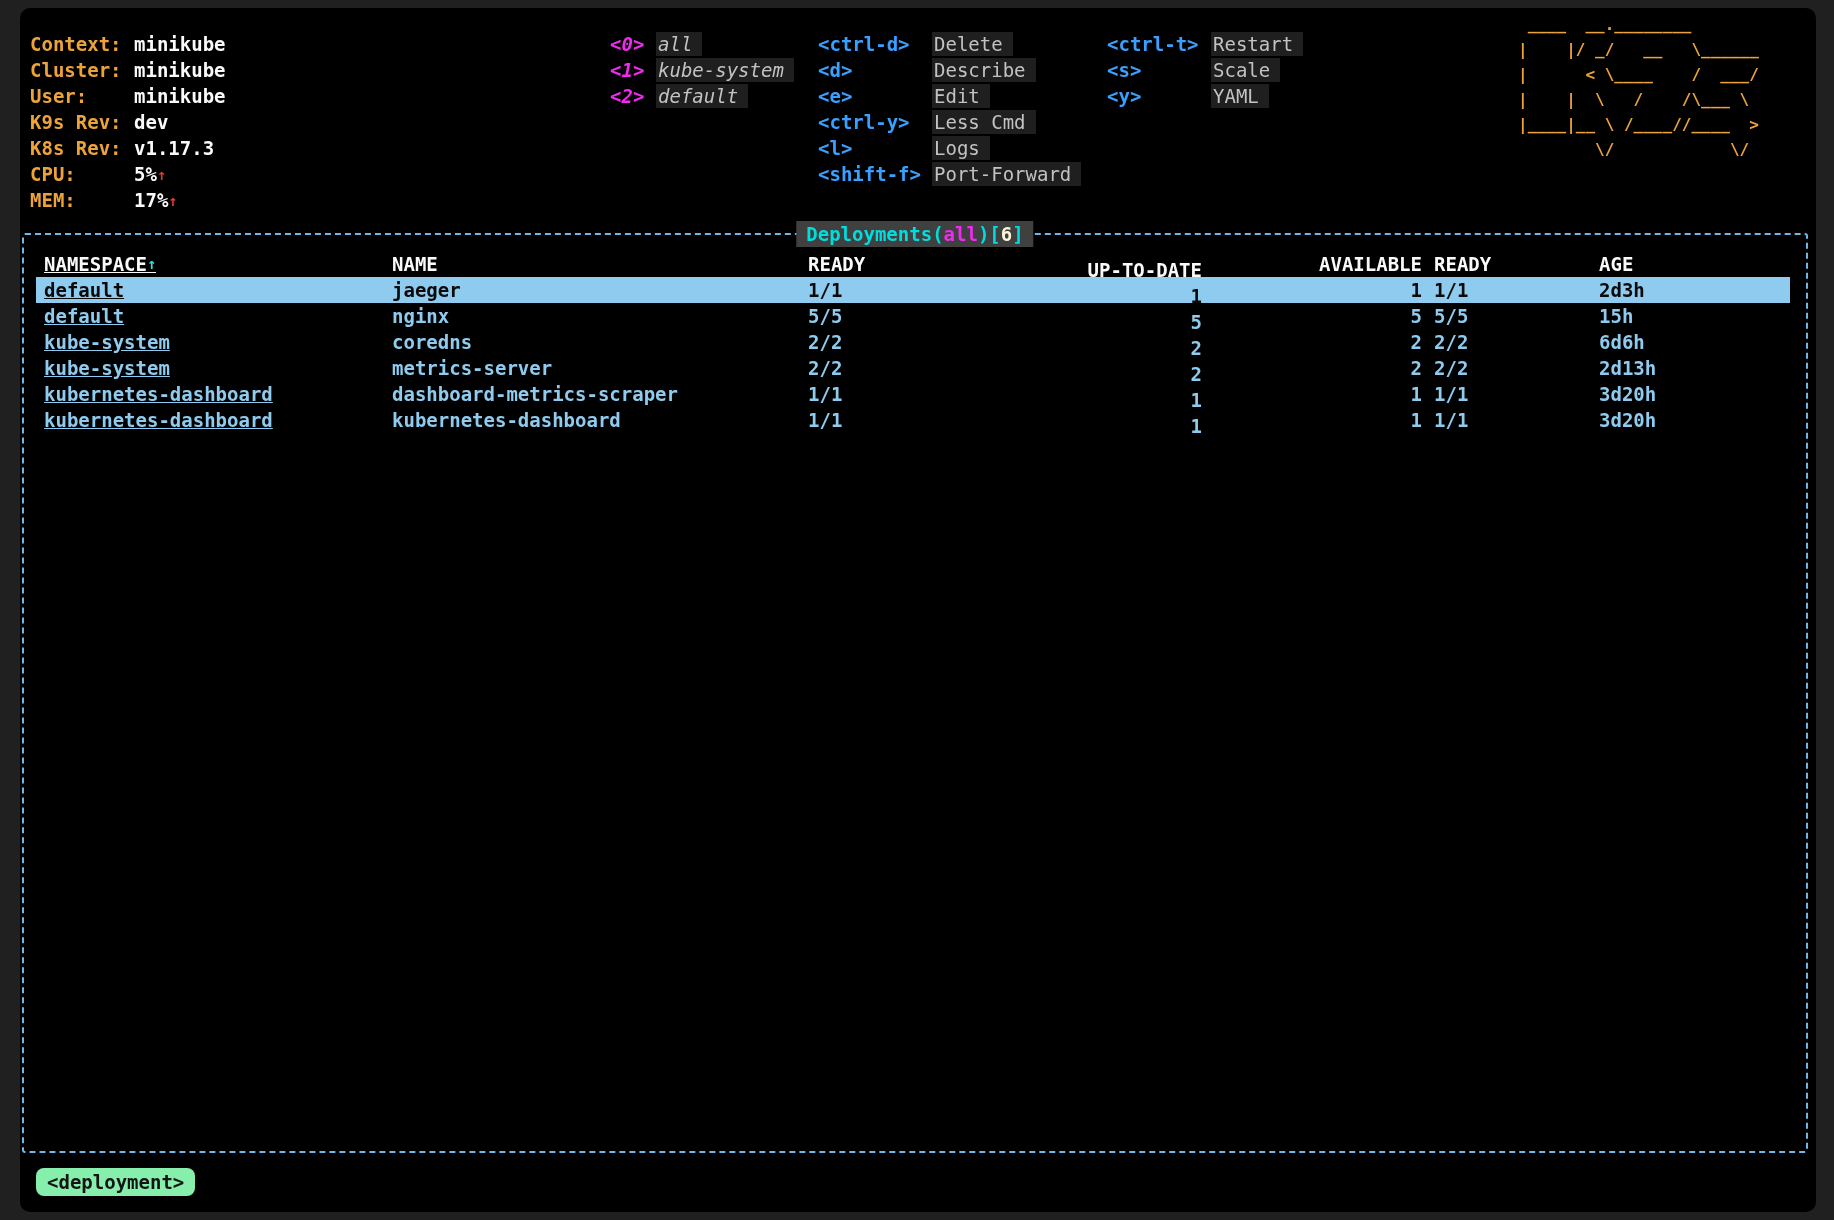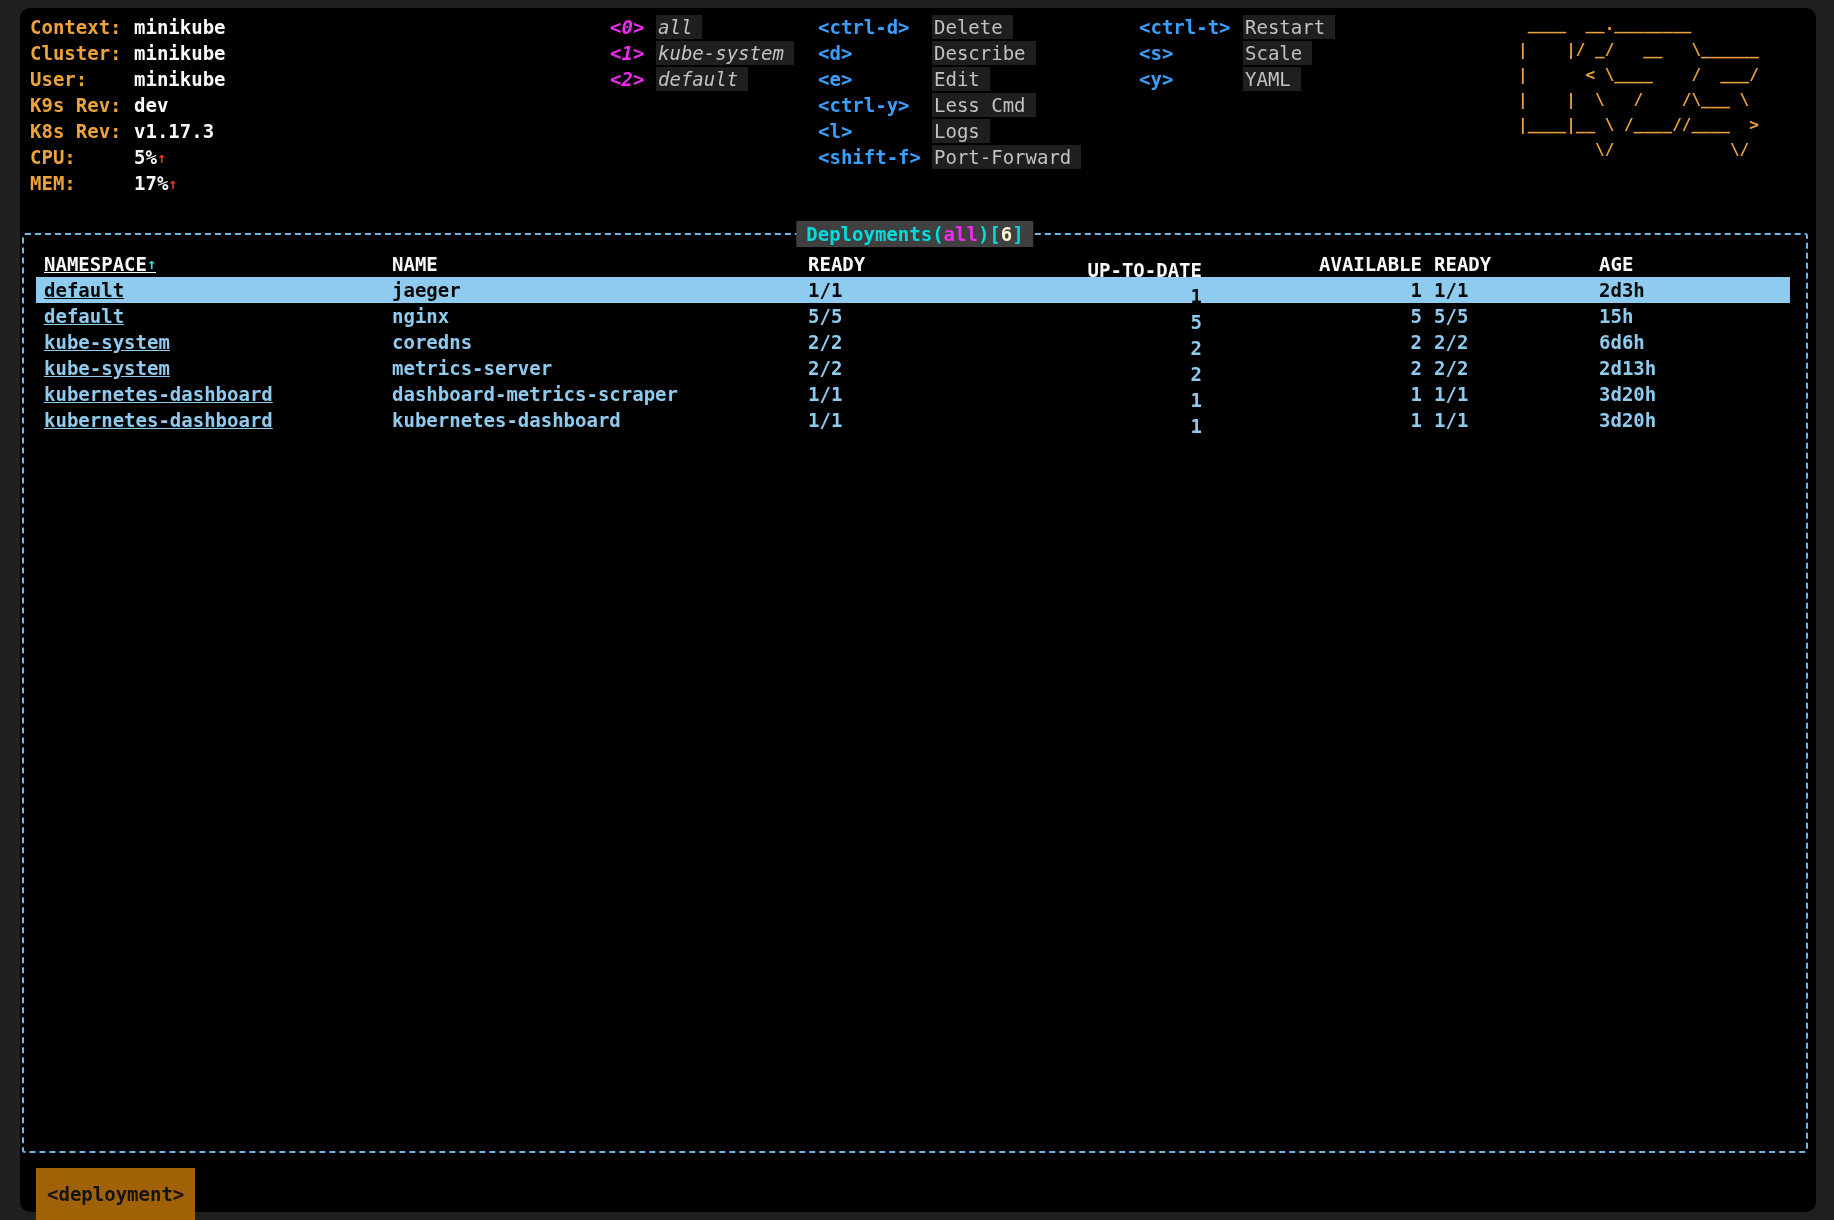--- a/index.html
+++ b/index.html
@@ -10,32 +10,32 @@
     overflow:hidden;
     font-family:"DejaVu Sans Mono", monospace;
   }
   .terminal{
     position:absolute;left:20px;top:8px;width:1796px;height:1204px;
     background:#000;border-radius:10px;
     font:bold 19px/26px "DejaVu Sans Mono", monospace;
     color:#f5f5f5;
   }
   
-  .hdr-col{position:absolute;top:6px;}
+  .hdr-col{position:absolute;top:23px;}
   .hdr-row{height:26px;white-space:pre;}
   .info-col{left:10px;}
   .info-label{display:inline-block;width:104px;color:#eda33b;font-weight:bold;}
   .info-value{color:#fafafa;font-weight:bold;}
   .trend{color:#e5372e;font-size:15px;vertical-align:1px;}
   .ns-col{left:590px;font-style:italic;}
   .ns-key{display:inline-block;width:46px;color:#ee2bee;font-weight:bold;}
   .menu-label{color:#c2c2c2;font-weight:normal;background:#1f1f1f;padding:1px 10px 1px 2px;}
   .sc1-col{left:798px;}
   .sc1-key{display:inline-block;width:114px;color:#3aa0ff;font-weight:bold;}
-  .sc2-col{left:1087px;margin-left:32px;}
+  .sc2-col{left:1087px;}
   .sc2-key{display:inline-block;width:104px;color:#3aa0ff;font-weight:bold;}
   .logo{position:absolute;left:1498px;top:4px;color:#eda33b;font-weight:bold;
         font-size:16px;line-height:25px;}
   .logo div{white-space:pre;}
   
   .tbox{
     position:absolute;left:2px;top:225px;width:1786px;height:920px;
     border:2px dashed #6fb7e6;border-radius:3px;
     box-sizing:border-box;
     padding:16px 16px 0 12px;
@@ -55,22 +55,22 @@
   .trow .c-ready{width:279px;}
   .trow .c-utd{width:115px;text-align:right;margin-top:12px;}
   .trow .c-avail{width:220px;text-align:right;}
   .trow .c-ready2{width:177px;padding-left:12px;box-sizing:border-box;}
   .trow .c-age{flex:1;}
   .tdata{color:#8fcbee;font-weight:bold;}
   .tdata.selected{background:#8fcbee;color:#0a0a0a;}
   
   .crumb{
     position:absolute;left:16px;top:1160px;
-    background:#a16207;color:#141414;font-weight:bold;
-    padding:13px 11px;white-space:pre;
+    background:#86efac;color:#141414;font-weight:bold;
+    padding:1px 11px;white-space:pre;border-radius:8px;
   }
 </style>
 </head>
 <body>
 
 <div class="terminal">
 
   <div class="hdr-col info-col">
     <div class="hdr-row"><span class="info-label">Context:</span><span class="info-value">minikube</span></div>
     <div class="hdr-row"><span class="info-label">Cluster:</span><span class="info-value">minikube</span></div>

